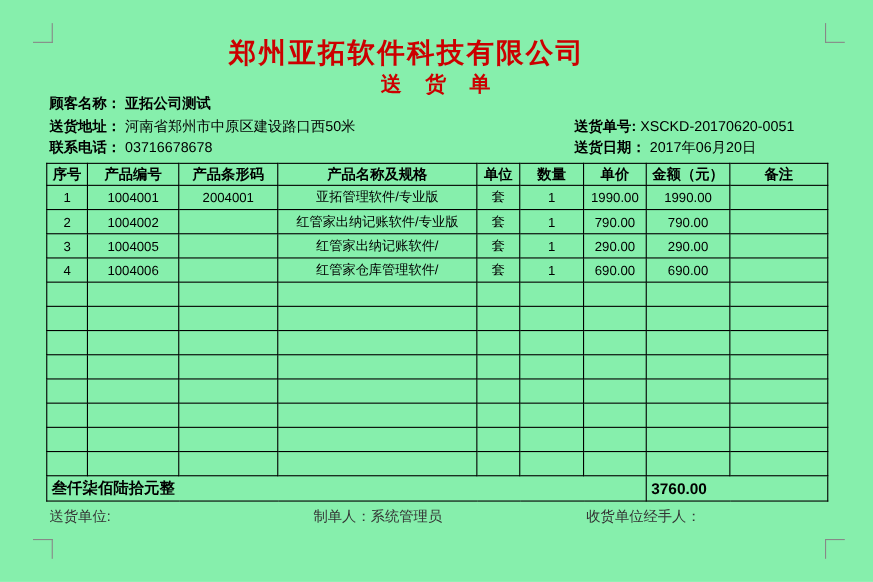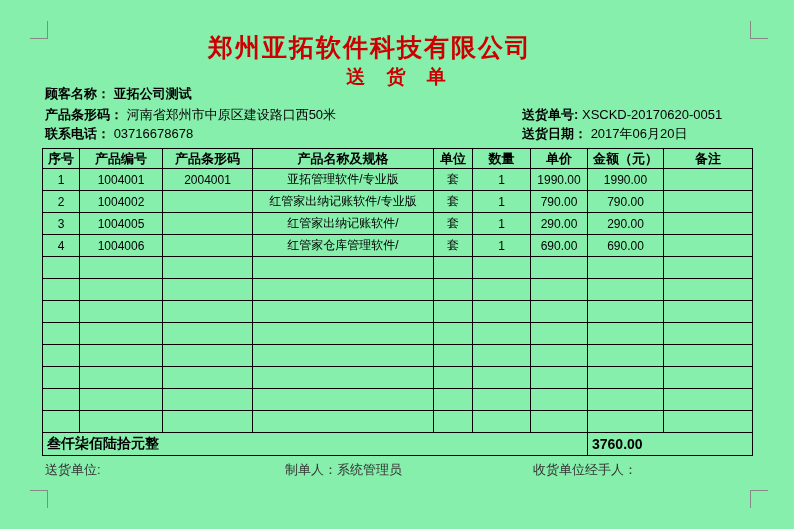--- a/index.html
+++ b/index.html
@@ -72,21 +72,21 @@
   <div class="mark mark-br"></div>
 
   <div class="company-title" style="color: rgb(204, 0, 0);">郑州亚拓软件科技有限公司</div>
   <div class="doc-title" style="color: rgb(204, 0, 0);">送 货 单</div>
 
   <div class="info-line line-customer">
     <span class="info-label">顾客名称：</span>
     <span class="info-value">亚拓公司测试</span>
   </div>
   <div class="info-line line-address">
-    <span class="info-label">产品条形码：</span>
+    <span class="info-label">送货地址：</span>
     <span class="info-value">河南省郑州市中原区建设路口西50米</span>
   </div>
   <div class="info-line line-phone">
     <span class="info-label">联系电话：</span>
     <span class="info-value">03716678678</span>
   </div>
   <div class="info-line line-orderno">
     <span class="info-label">送货单号:</span>
     <span class="info-value">XSCKD-20170620-0051</span>
   </div>

